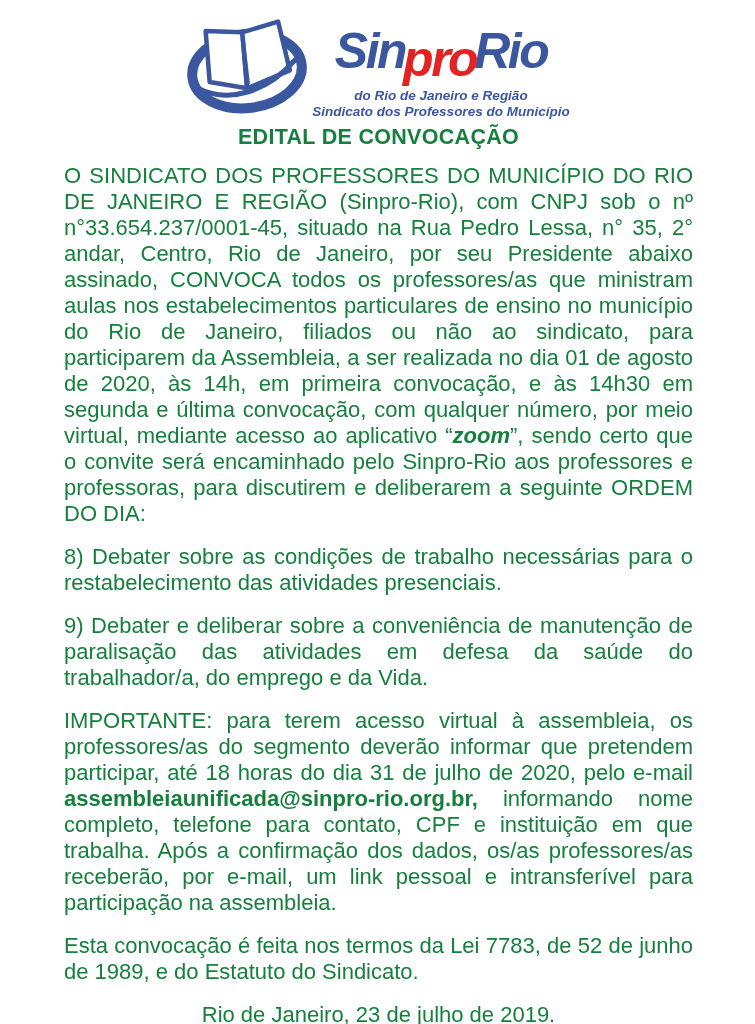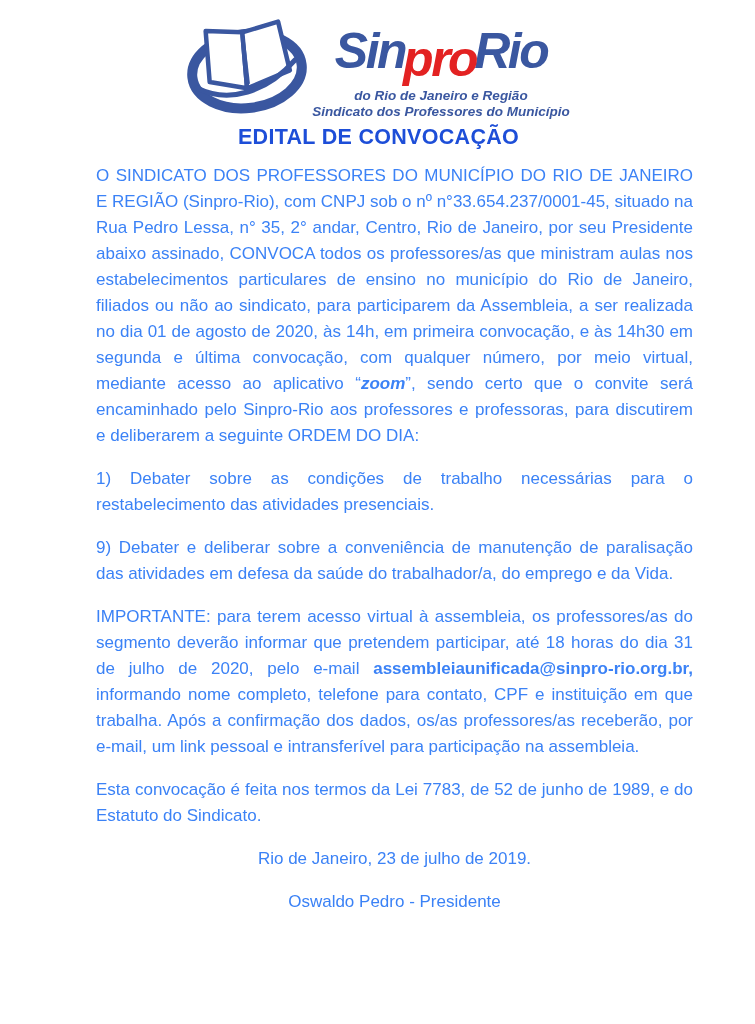--- a/index.html
+++ b/index.html
@@ -25,27 +25,27 @@
   .tagline {
     margin-top: 12px; text-align: center;
     color: var(--brand-blue, #3A57A0);
     font-weight: bold; font-style: italic;
     font-size: 13.5px; line-height: 1.18;
   }
 
   
   .doc-title {
     text-align: center; font-size: 21.5px; font-weight: bold;
-    letter-spacing: 0.3px; color: #1d4ed8; margin: 5px 0 13px 0;
+    letter-spacing: 0.3px; color: #15803d; margin: 5px 0 13px 0;
   }
 
   
   .body-text {
-    font-size: 17px; line-height: 26px; text-align: justify;
-    margin-bottom: 17px; color: #3b82f6; margin-left: 32px;
+    font-size: 22px; line-height: 26px; text-align: justify;
+    margin-bottom: 17px; color: #15803d;
   }
   .center-line { text-align: center; }
   .b  { font-weight: bold; }
   .bi { font-weight: bold; font-style: italic; }
   .sig { margin-bottom: 0; }
 </style>
 </head>
 <body>
 
 <div class="page">
@@ -70,21 +70,21 @@
         <div>do Rio de Janeiro e Região</div>
         <div>Sindicato dos Professores do Município</div>
       </div>
     </div>
   </header>
 
   <h1 class="doc-title">EDITAL DE CONVOCAÇÃO</h1>
 
   <p class="body-text"><span>O SINDICATO DOS PROFESSORES DO MUNICÍPIO DO RIO DE JANEIRO E REGIÃO (Sinpro-Rio), com CNPJ sob o nº n°33.654.237/0001-45, situado na Rua Pedro Lessa, n° 35, 2° andar, Centro, Rio de Janeiro, por seu Presidente abaixo assinado, CONVOCA todos os professores/as que ministram aulas nos estabelecimentos particulares de ensino no município do Rio de Janeiro, filiados ou não ao sindicato, para participarem da Assembleia, a ser realizada no dia 01 de agosto de 2020, às 14h, em primeira convocação, e às 14h30 em segunda e última convocação, com qualquer número, por meio virtual, mediante acesso ao aplicativo “</span><span class="bi">zoom</span><span>”, sendo certo que o convite será encaminhado pelo Sinpro-Rio aos professores e professoras, para discutirem e deliberarem a seguinte ORDEM DO DIA:</span></p>
 
-  <p class="body-text">1) Debater sobre as condições de trabalho necessárias para o restabelecimento das atividades presenciais.</p>
+  <p class="body-text">8) Debater sobre as condições de trabalho necessárias para o restabelecimento das atividades presenciais.</p>
 
   <p class="body-text">9) Debater e deliberar sobre a conveniência de manutenção de paralisação das atividades em defesa da saúde do trabalhador/a, do emprego e da Vida.</p>
 
   <p class="body-text"><span>IMPORTANTE: para terem acesso virtual à assembleia, os professores/as do segmento deverão informar que pretendem participar, até 18 horas do dia 31 de julho de 2020, pelo e-mail </span><span class="b">assembleiaunificada@sinpro-rio.org.br,</span><span> informando nome completo, telefone para contato, CPF e instituição em que trabalha. Após a confirmação dos dados, os/as professores/as receberão, por e-mail, um link pessoal e intransferível para participação na assembleia.</span></p>
 
   <p class="body-text">Esta convocação é feita nos termos da Lei 7783, de 52 de junho de 1989, e do Estatuto do Sindicato.</p>
 
   <p class="body-text center-line">Rio de Janeiro, 23 de julho de 2019.</p>
 
   <p class="body-text center-line sig">Oswaldo Pedro - Presidente</p>

